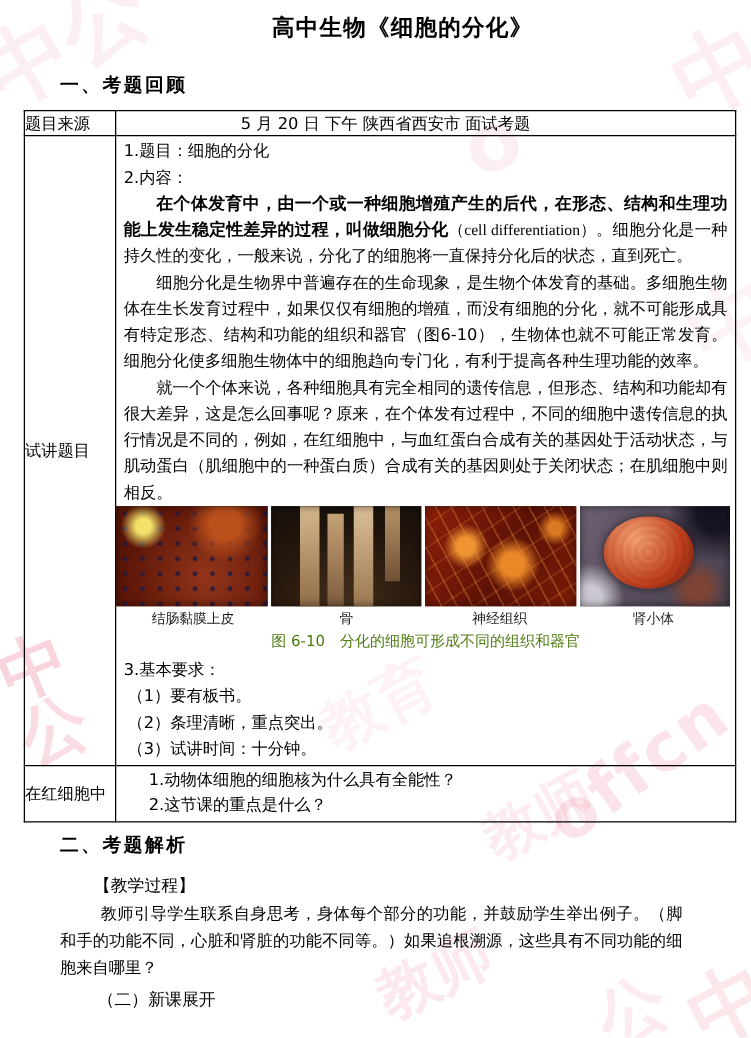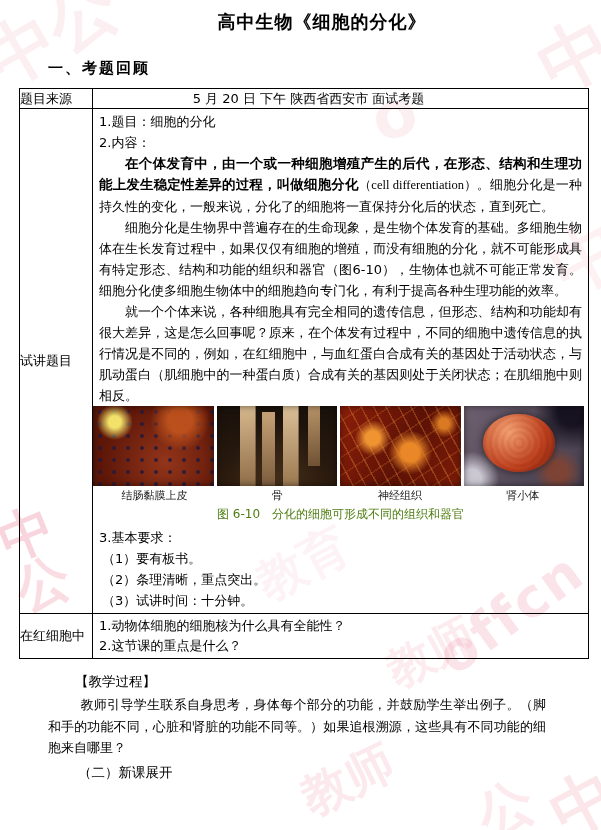--- a/index.html
+++ b/index.html
@@ -75,21 +75,21 @@
   .photo4::after{
     content:"";position:absolute;left:16%;top:10%;width:60%;height:72%;border-radius:50%;
     background:
       radial-gradient(circle at 35% 30%, rgba(255,170,120,.85), rgba(190,60,25,.9) 60%, rgba(110,25,10,.95)),
       repeating-radial-gradient(circle at 50% 50%, rgba(255,140,80,.55) 0 3px, rgba(140,40,15,.7) 3px 6px);
     box-shadow:0 0 8px rgba(0,0,0,.6);}
   .caps{display:flex;margin:2px -2px 0 -6px;}
   .caps span{flex:1;text-align:center;font-size:11px;color:#1c1c1c;}
   .fig-title{text-align:center;font-size:12px;margin:3px 0 4px 0;color:#4d7c0f;}
   .req{padding-left:3px;}
-  td.defense-cell p{line-height:20px;padding:0;}
+  td.defense-cell p{line-height:20px;padding:0;margin-left:20px;}
   
   .proc-title{font-size:13.5px;margin:14px 0 0 75px;}
   .sub-title{font-size:13.5px;margin:5px 0 0 78px;}
   .body-para{
     font-size:13px;line-height:21.5px;text-align:justify;
     margin:3px 55px 0 48px;text-indent:2.5em;
   }
 </style>
 </head>
 <body>
@@ -153,18 +153,19 @@
     <tr>
       <td class="label-cell">在红细胞中</td>
       <td class="content-cell defense-cell">
         <p>1.动物体细胞的细胞核为什么具有全能性？</p>
         <p>2.这节课的重点是什么？</p>
       </td>
     </tr>
   </tbody>
     </table>
 
+  <div class="sec-heading second">二、考题解析</div>
 
   <p class="proc-title">【教学过程】</p>
   <p class="body-para">教师引导学生联系自身思考，身体每个部分的功能，并鼓励学生举出例子。（脚和手的功能不同，心脏和肾脏的功能不同等。）如果追根溯源，这些具有不同功能的细胞来自哪里？</p>
   <p class="sub-title">（二）新课展开</p>
 
 </div>
 
 </body></html>

